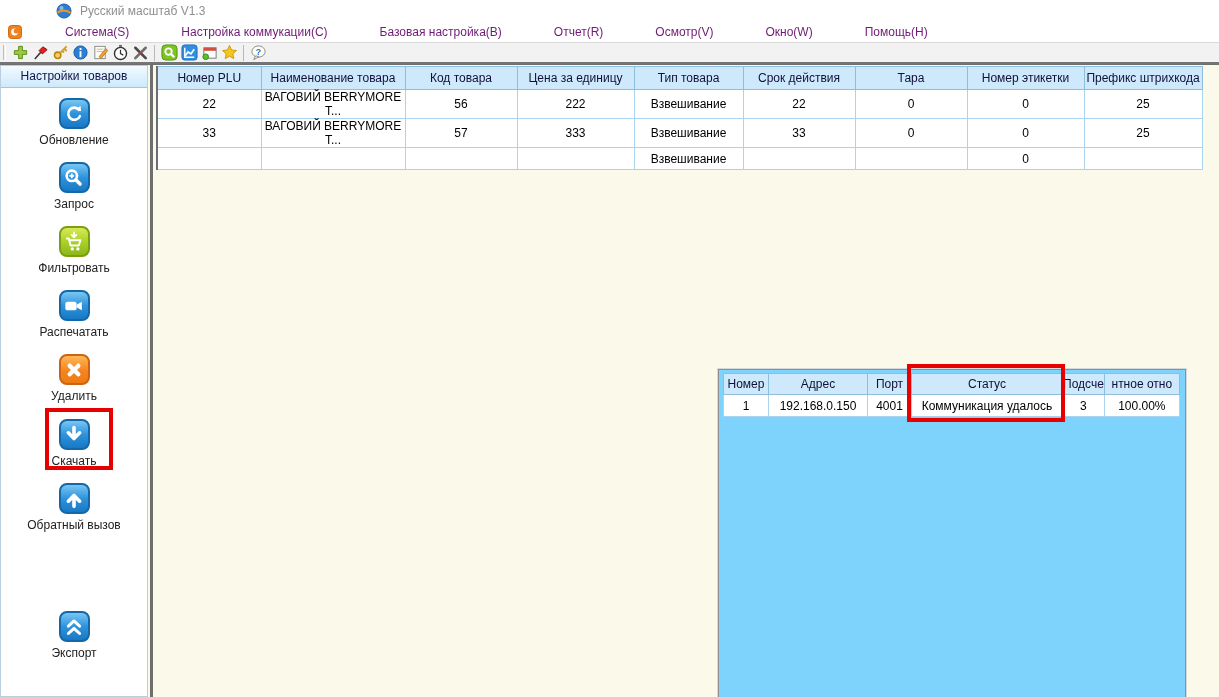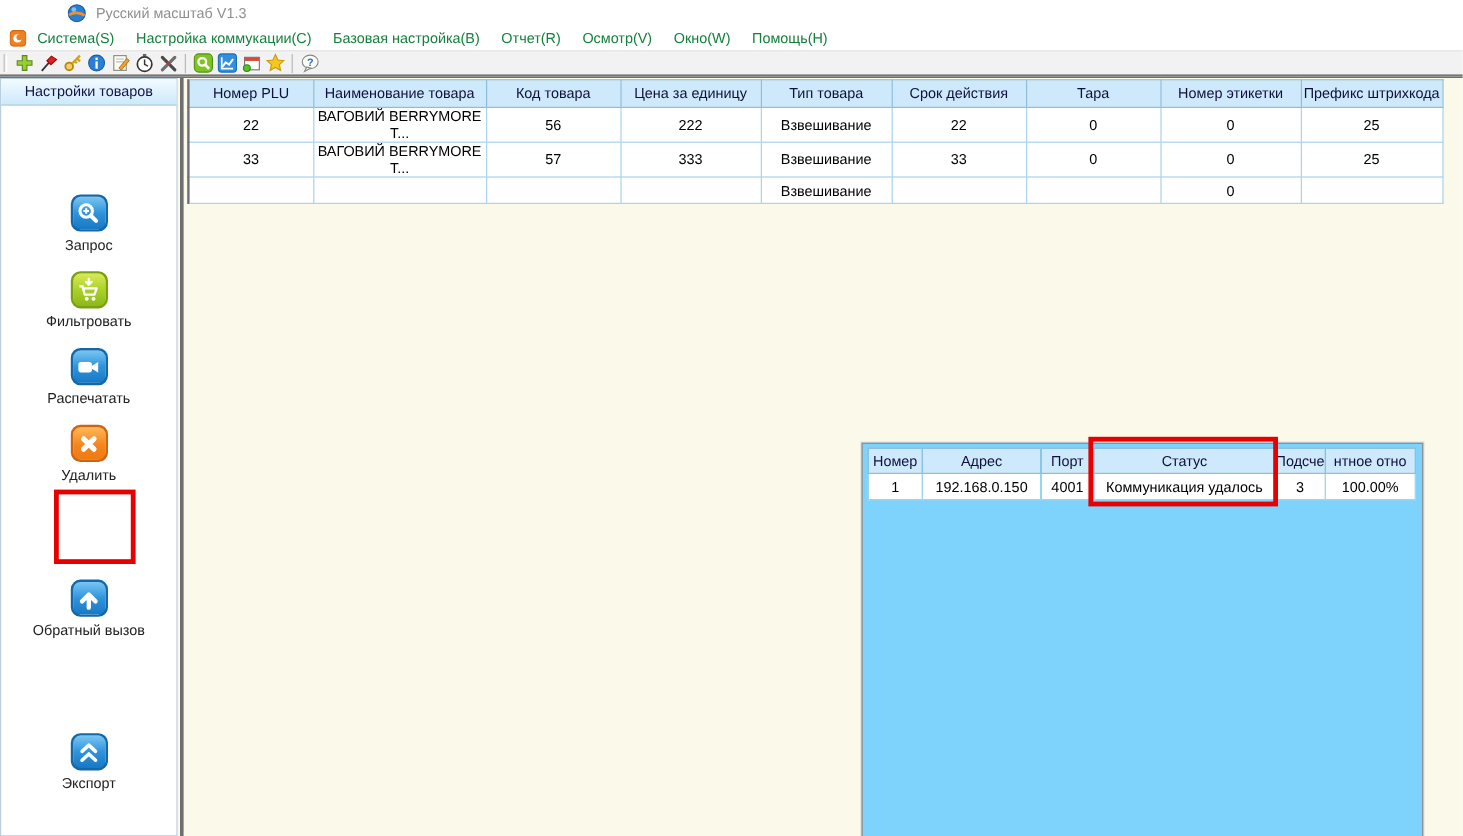--- a/index.html
+++ b/index.html
@@ -9,21 +9,21 @@
     font-family:"Liberation Sans", sans-serif; font-size:12px; color:#000;
     overflow:hidden;
   }
   
   .titlebar { position:absolute; left:0; top:0; width:1219px; height:22px; background:#fff; display:flex; align-items:center;padding-left:48px; }
   .titlebar .app-icon { margin-left:8px; width:16px; height:16px; }
   .titlebar .title-text { margin-left:8px; color:#8f8f8f; font-size:12px; }
   
   .menubar { position:absolute; left:0; top:22px; width:1219px; height:21px; background:#fff; display:flex; align-items:center; border-bottom:1px solid #d9d9d9; }
   .menubar .mdi-icon { margin-left:8px; width:14px; height:14px; }
-  .menu-item { padding:0 9px; color:#15803d; cursor:default; height:20px; line-height:20px; }
+  .menu-item { padding:0 9px; color:#701a75; cursor:default; height:20px; line-height:20px;margin-left:34px; }
   
   .toolbar { position:absolute; left:0; top:43px; width:1219px; height:21px; background:#f2f2f2; border-bottom:2px solid #757575; display:flex; align-items:center; }
   .tb-grip { width:3px; height:15px; border-left:1px solid #bdbdbd; border-right:1px solid #fff; margin:0 4px 0 3px; }
   .tb-btn { width:20px; height:19px; display:flex; align-items:center; justify-content:center; }
   .tb-sep { width:1px; height:16px; background:#b8b8b8; margin:0 4px; }
   
   .content { position:absolute; left:0; top:64px; width:1219px; height:633px; background:#fbf9e9; border-top:1px solid #6f6f6f; }
   
   .sidebar { position:absolute; left:0; top:65px; width:148px; height:632px; background:#ffffff; border:1px solid #b9cfdf; }
   .sidebar-header { height:22px; background:linear-gradient(180deg,#f2faff 0%,#cde9fb 100%); border-bottom:1px solid #9ec7e0; text-align:center; line-height:21px; color:#14144a; }
@@ -168,20 +168,29 @@
         <text x="9" y="11.3" font-size="9.5" font-weight="bold" fill="#2a6ad4" text-anchor="middle" font-family="Liberation Sans, sans-serif">?</text>
       </svg>
   </div>
 </div>
 
 <div class="content"></div>
 
 <div class="sidebar">
   <div class="sidebar-header">Настройки товаров</div>
 
+  <div class="sb-btn" style="top:32px">
+    <span class="tile tile-blue">
+      <svg width="26" height="26" viewBox="0 0 30 30">
+          <path d="M21.8 17.5a7 7 0 1 1-1-7.3" fill="none" stroke="#fff" stroke-width="3" stroke-linecap="round"></path>
+          <path d="M22.5 5.5l.8 6.2-6-1.8z" fill="#fff"></path>
+        </svg>
+    </span>
+    <div class="sb-label">Обновление</div>
+  </div>
 
   <div class="sb-btn" style="top:96px">
     <span class="tile tile-blue">
       <svg width="26" height="26" viewBox="0 0 30 30">
           <circle cx="12.5" cy="12.5" r="6" fill="none" stroke="#fff" stroke-width="3"></circle>
           <path d="M17 17l5 5" stroke="#fff" stroke-width="4" stroke-linecap="round"></path>
           <path d="M12.5 9.8v5.4M9.8 12.5h5.4" stroke="#fff" stroke-width="2"></path>
         </svg>
     </span>
     <div class="sb-label">Запрос</div>
@@ -211,20 +220,28 @@
 
   <div class="sb-btn" style="top:288px">
     <span class="tile tile-orange">
       <svg width="26" height="26" viewBox="0 0 30 30">
           <path d="M10 10l10 10M20 10L10 20" stroke="#fff" stroke-width="5" stroke-linecap="round"></path>
         </svg>
     </span>
     <div class="sb-label">Удалить</div>
   </div>
 
+  <div class="sb-btn" style="top:353px">
+    <span class="tile tile-blue">
+      <svg width="26" height="26" viewBox="0 0 30 30">
+          <path d="M15 6.5v10M8.5 12.5L15 19l6.5-6.5" stroke="#fff" stroke-width="4.2" fill="none" stroke-linecap="round" stroke-linejoin="round"></path>
+        </svg>
+    </span>
+    <div class="sb-label">Скачать</div>
+  </div>
 
   <div class="sb-btn" style="top:417px">
     <span class="tile tile-blue">
       <svg width="26" height="26" viewBox="0 0 30 30">
           <path d="M15 23.5v-10M8.5 17.5L15 11l6.5 6.5" stroke="#fff" stroke-width="4.2" fill="none" stroke-linecap="round" stroke-linejoin="round"></path>
         </svg>
     </span>
     <div class="sb-label">Обратный вызов</div>
   </div>
 

